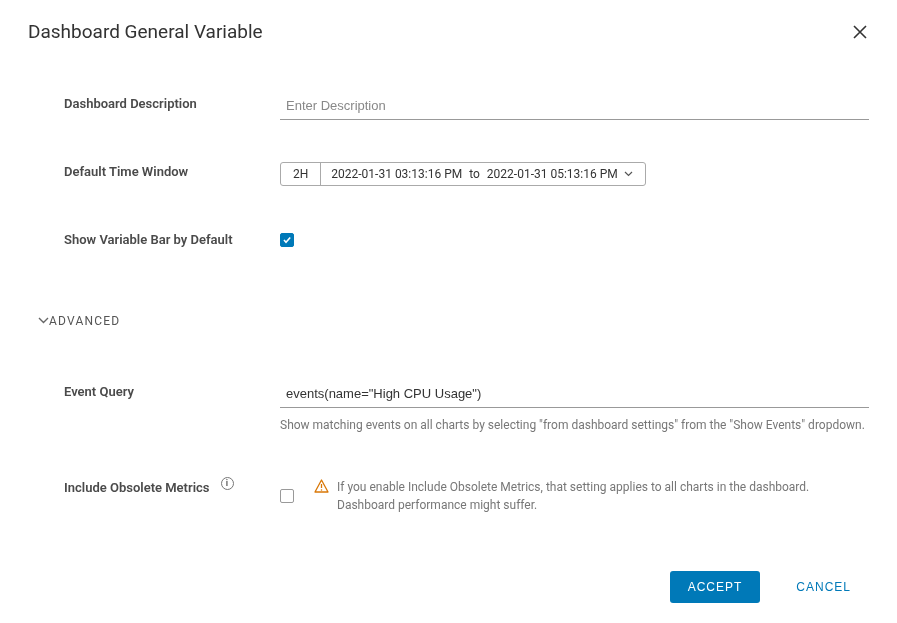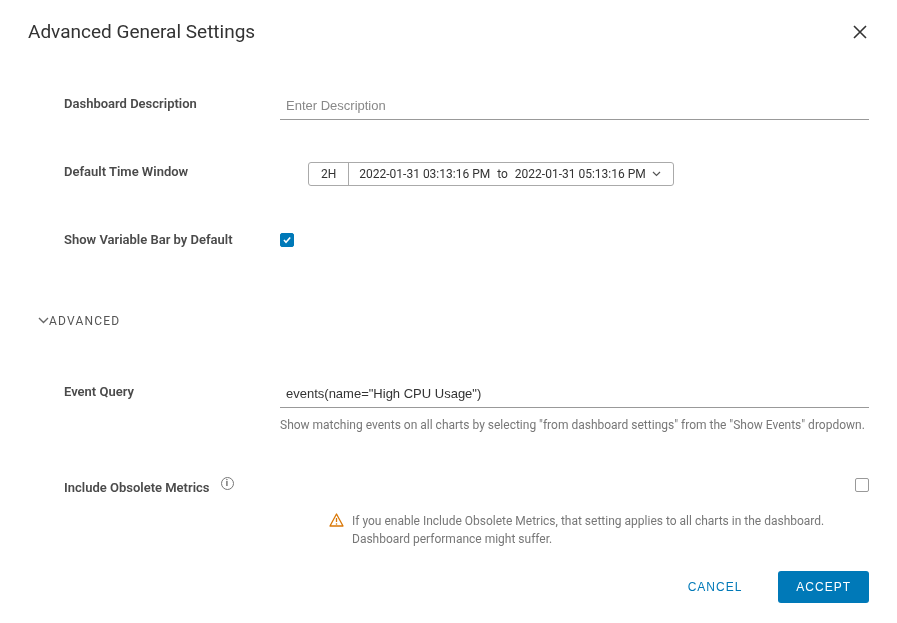--- a/index.html
+++ b/index.html
@@ -145,23 +145,22 @@
       border: 1px solid #777;
       border-radius: 50%;
       font-size: 9px;
       color: #555;
       cursor: pointer;
       position: relative;
       top: -4px;
     }
     .obsolete-control {
       display: flex;
-      align-items: flex-end;
+      align-items: center;
       gap: 20px;
-      flex-direction: column;
     }
     .obsolete-note {
       display: flex;
       align-items: flex-start;
       gap: 8px;
       font-size: 12px;
       color: #777;
       line-height: 1.5;
       max-width: 540px;
     }
@@ -189,30 +188,30 @@
     }
     .btn-cancel {
       background: transparent;
       color: #0079b8;
     }
     .btn-accept {
       background: #0079b8;
       color: #fff;
     }
     .row-variable { margin-bottom: 60px; }
-    .row-timewindow { margin-bottom: 44px; gap: 28px; }
+    .row-timewindow { margin-bottom: 44px; }
     .row-eventquery { margin-bottom: 44px; }
   </style>
 </head>
 <body>
 
 
 
 <div class="header">
-  <div class="title">Advanced General Settings</div>
+  <div class="title">Dashboard General Variable</div>
   <div class="close-icon">
     <svg width="14" height="14" viewBox="0 0 14 14">
         <path d="M1 1 L13 13 M13 1 L1 13" stroke="#333" stroke-width="1.6" fill="none"></path>
       </svg>
   </div>
 </div>
 
 <div class="form-row">
   <div class="form-label">Dashboard Description</div>
   <div class="form-control">
@@ -281,18 +280,18 @@
           <line x1="7.5" y1="5" x2="7.5" y2="9" stroke="#d97706" stroke-width="1.3"></line>
           <circle cx="7.5" cy="11" r="0.8" fill="#d97706"></circle>
         </svg>
       </span>
       <span>If you enable Include Obsolete Metrics, that setting applies to all charts in the dashboard. Dashboard performance might suffer.</span>
     </div>
   </div>
 </div>
 
 <div class="footer">
+  <button class="btn btn-accept">Accept</button>
   <button class="btn btn-cancel">Cancel</button>
-  <button class="btn btn-accept">Accept</button>
 </div>
 
 
 
 
 </body></html>

